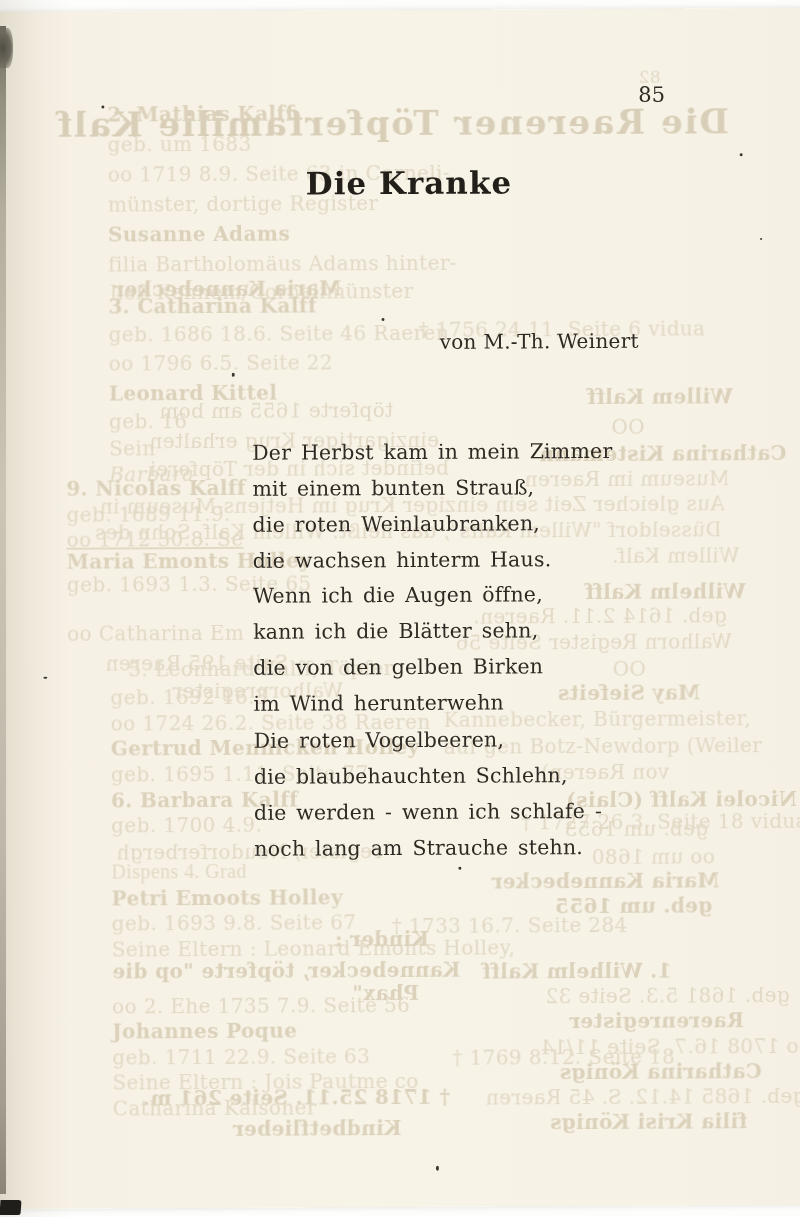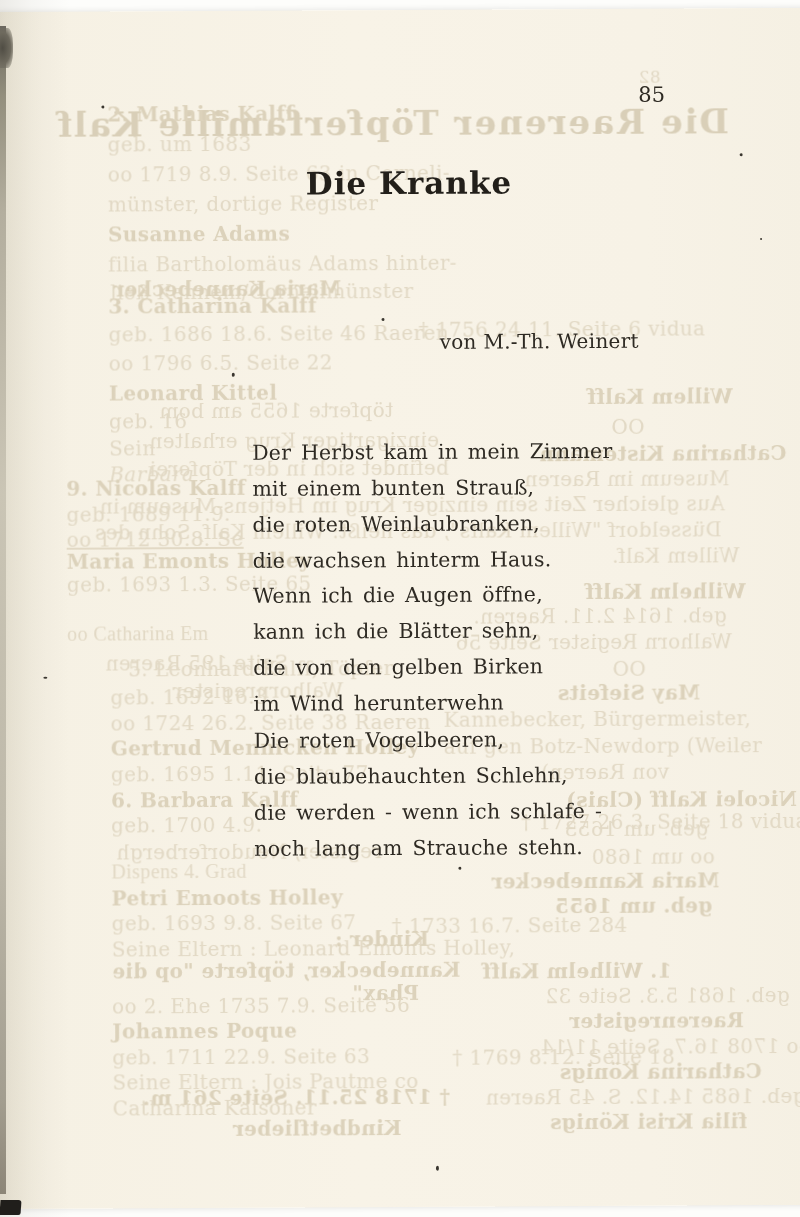--- a/index.html
+++ b/index.html
@@ -101,21 +101,21 @@
           <span class="bleed b m" style="left: 585px; top: 583px;">Wilhelm Kalff</span>
           <span class="bleed m" style="left: 473px; top: 607px;">geb. 1614 2.11. Raeren.</span>
           <span class="bleed m" style="left: 455px; top: 633px;">Walhorn Register Seite 56</span>
           <span class="bleed m" style="left: 612px; top: 660px;">OO</span>
           <span class="bleed b m" style="left: 557px; top: 684px;">May Siefeits</span>
           <span class="bleed b" style="left: 67px; top: 477px;">9. Nicolas Kalff</span>
           <span class="bleed" style="left: 67px; top: 503px;">geb. 1689 11.9.</span>
           <span class="bleed" style="left: 67px; top: 528px; text-decoration: underline;">oo 1712 30.8. Se</span>
           <span class="bleed b" style="left: 67px; top: 550px;">Maria Emonts Holley</span>
           <span class="bleed" style="left: 67px; top: 573px;">geb. 1693 1.3. Seite 65</span>
-          <span class="bleed" style="left: 67px; top: 622px; font-family: Liberation Serif, serif;">oo Catharina Em</span>
+          <span class="bleed" style="left: 67px; top: 622px;">oo Catharina Em</span>
           <span class="bleed m" style="left: 105px; top: 652px;">Seite 195 Raeren</span>
           <span class="bleed" style="left: 128px; top: 658px;">5. Leonhard Kalff, Töpfer</span>
           <span class="bleed m" style="left: 172px; top: 680px;">Walhornregister</span>
           <span class="bleed" style="left: 110px; top: 686px;">geb. 1692 16.3.</span>
           <span class="bleed" style="left: 110px; top: 712px;">oo 1724 26.2. Seite 38 Raeren</span>
           <span class="bleed b" style="left: 110px; top: 737px;">Gertrud Mennicken Holley</span>
           <span class="bleed" style="left: 110px; top: 763px;">geb. 1695 1.11. Seite 77</span>
           <span class="bleed b" style="left: 110px; top: 789px;">6. Barbara Kalff</span>
           <span class="bleed" style="left: 110px; top: 814px;">geb. 1700 4.9.</span>
           <span class="bleed m" style="left: 115px; top: 841px;">register, Neudorferbergh</span>

